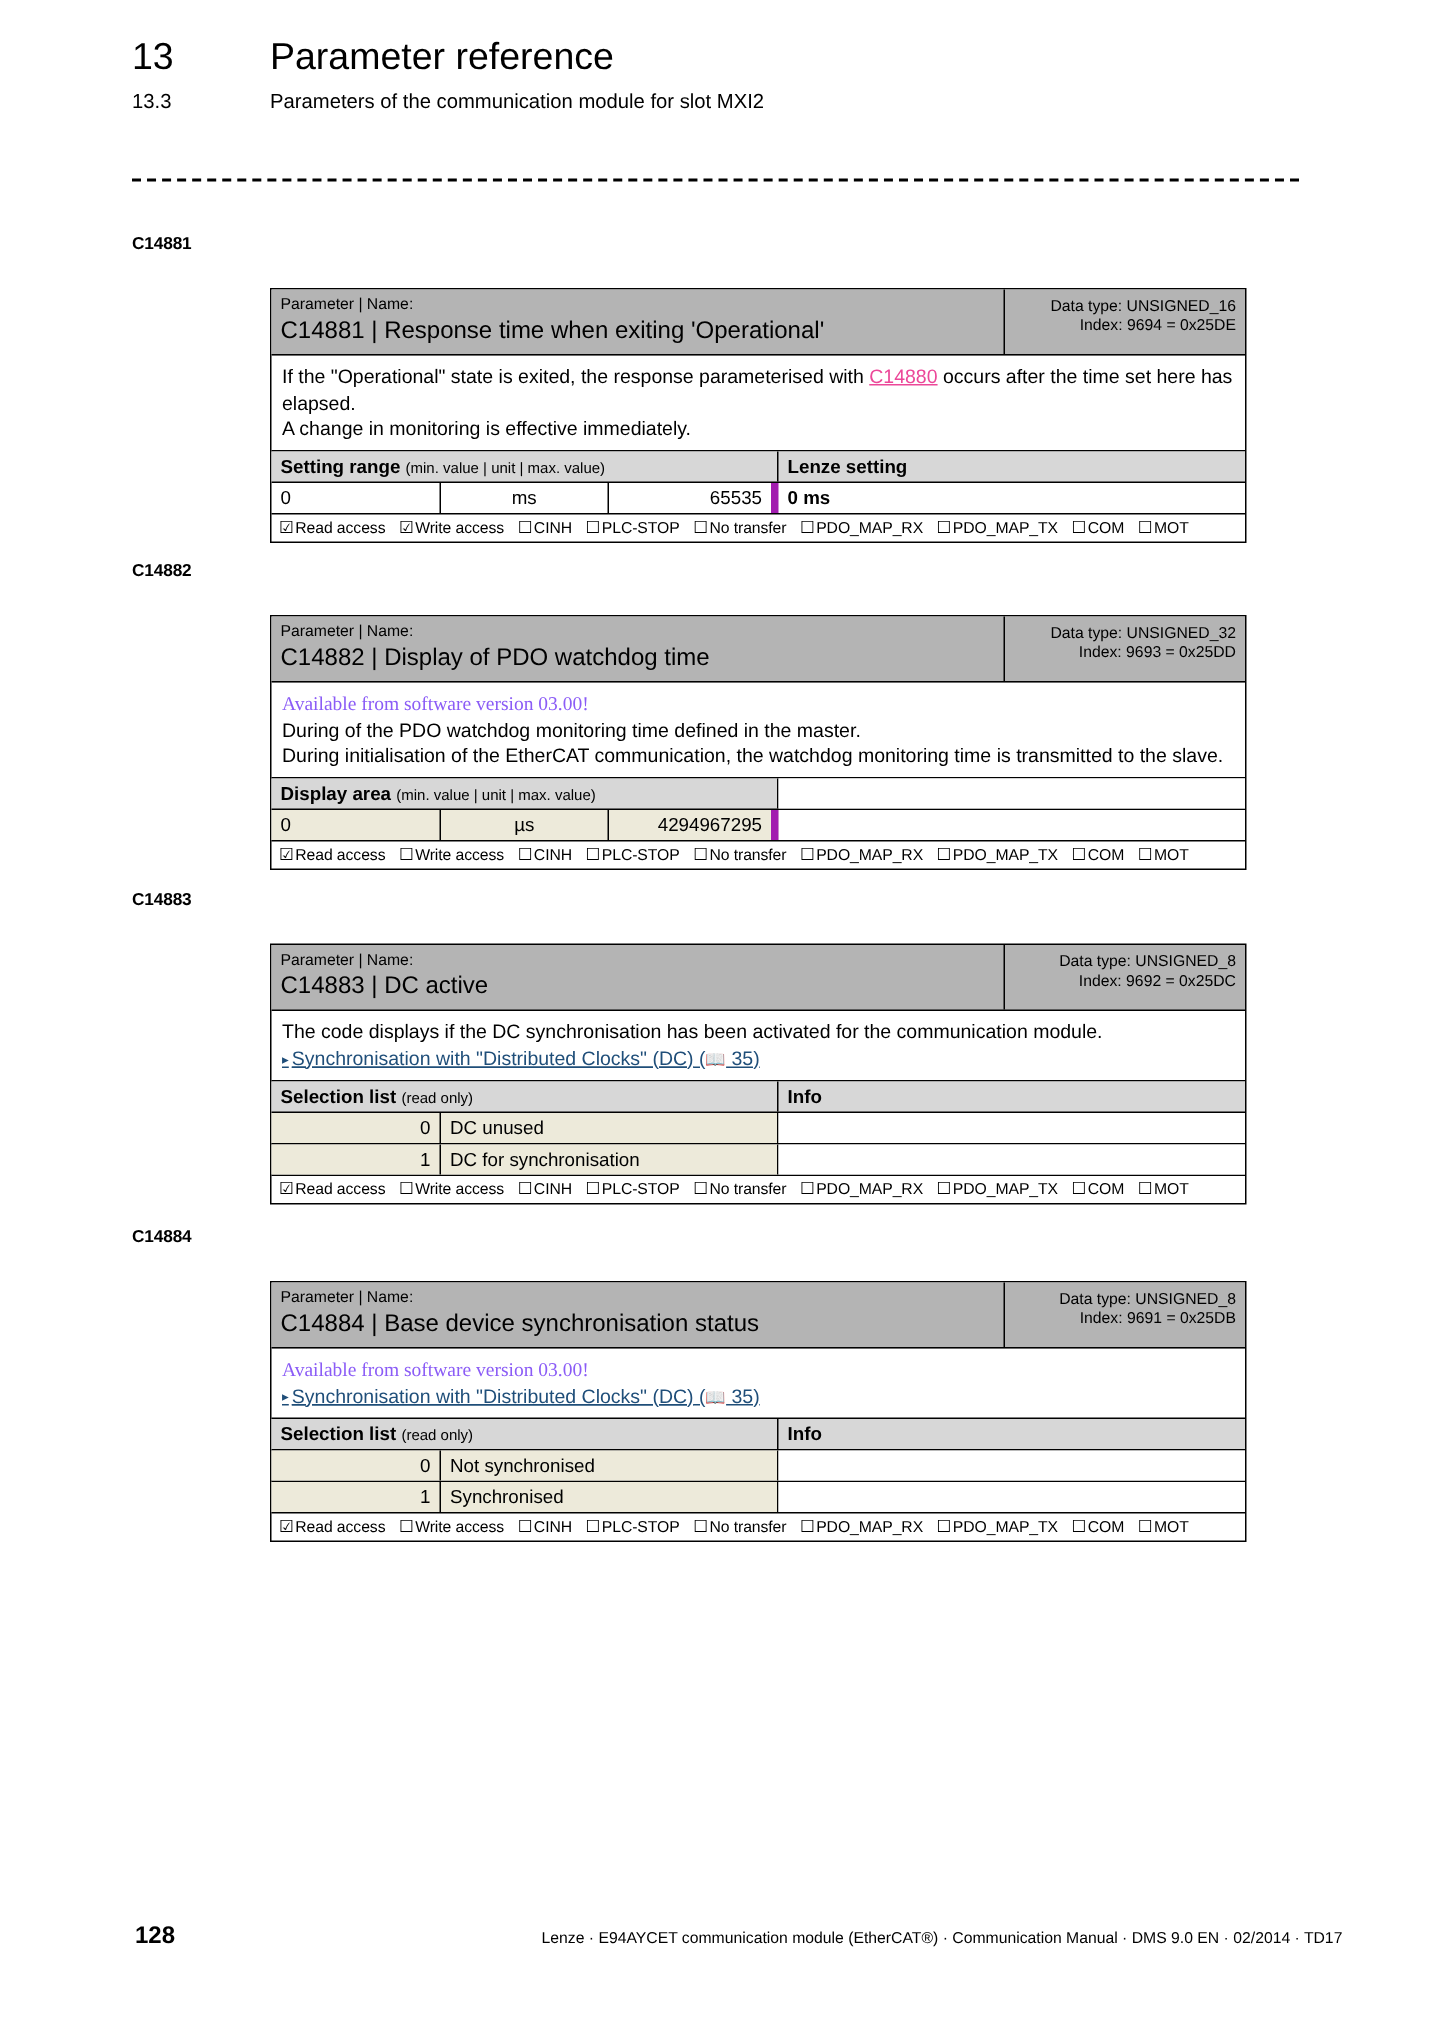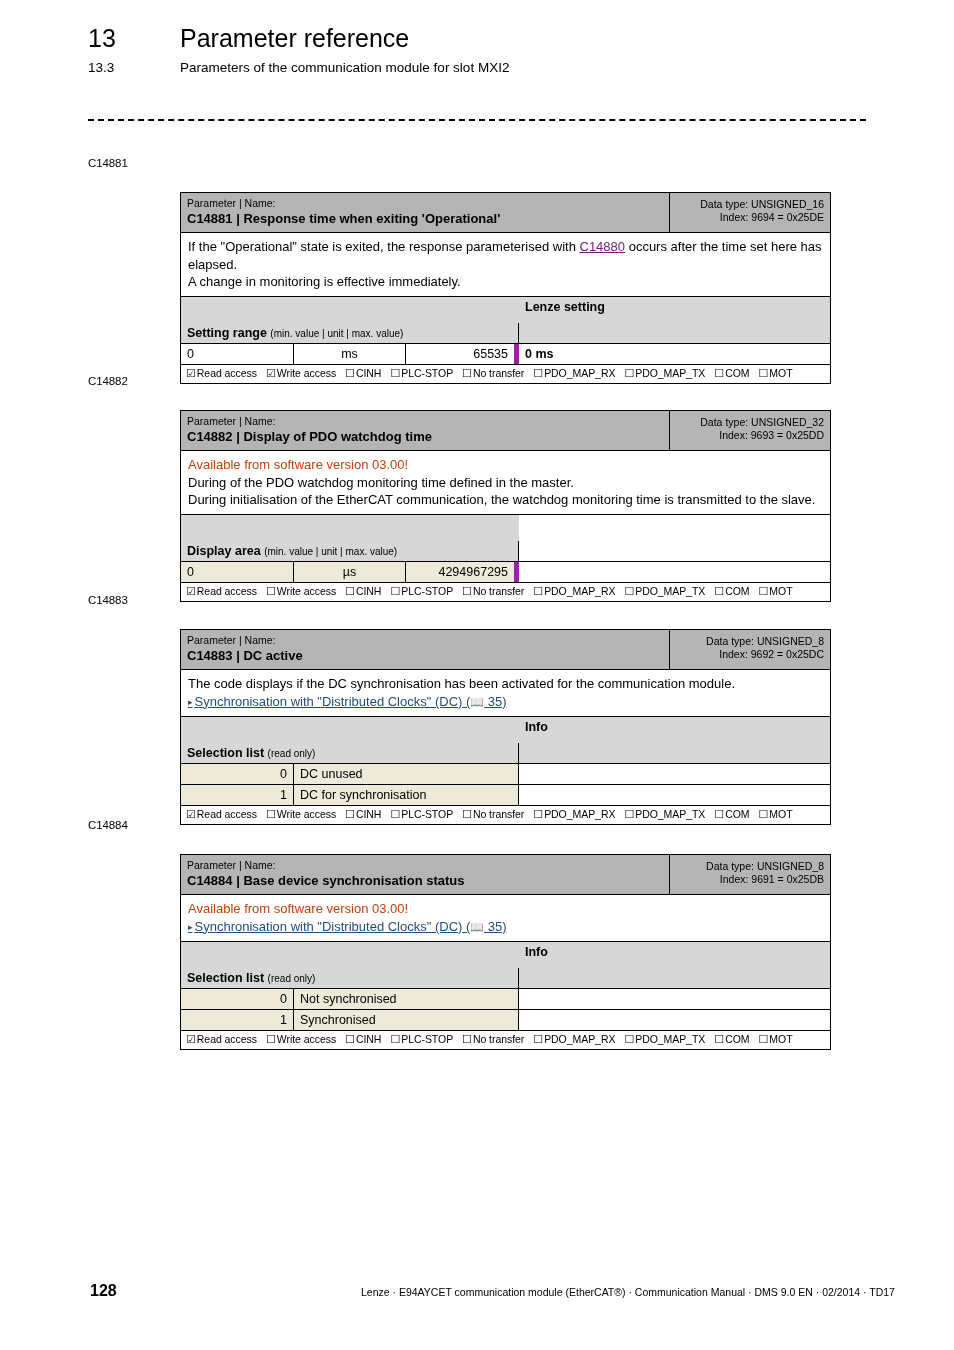--- a/index.html
+++ b/index.html
@@ -69,21 +69,21 @@
     width: 778px;
     height: 0;
     border-top: 2px dashed #000;
   }
 
   
   .seclabel {
     position: absolute;
     left: 88px;
     font-size: 11.5px;
-    font-weight: normal;
+    font-weight: bold;
     letter-spacing: -0.1px;
   }
 
   
   .ptable {
     position: absolute;
     left: 180px;
     width: 651px;
     box-sizing: border-box;
     border: 1px solid #000;
@@ -108,43 +108,44 @@
     padding: 5px 6px 5px 6px;
     text-align: right;
     line-height: 1.25;
   }
   .p-kicker {
     font-size: 10.5px;
     font-weight: 400;
     line-height: 1.2;
   }
   .p-name {
-    font-size: 13px;
-    font-weight: bold;
+    font-size: 16px;
+    font-weight: normal;
     line-height: 1.3;
     margin-top: 1px;
   }
   .p-dtype, .p-index {
     font-size: 10.5px;
     white-space: nowrap;
   }
 
   
   .p-desc {
     padding: 5px 7px 6px 7px;
     border-bottom: 1px solid #000;
     font-size: 13px;
     line-height: 1.32;
   }
   .p-desc p { margin: 0; }
   .note-blue {
-    color: #c2410c;
+    color: #8b5cf6;
+    font-family: Liberation Serif, serif;
   }
   .xref {
-    color: #701a75;
+    color: #ec4899;
     text-decoration: underline;
   }
   .bullet-link {
     color: #1f4e79;
     display: block;
     white-space: nowrap;
   }
   .bullet-link .tri {
     color: #1f4e79;
     font-size: 9px;
@@ -165,21 +166,20 @@
     display: flex;
     background: #d7d7d7;
     border-bottom: 1px solid #000;
     font-size: 12.5px;
   }
   .p-rowhead .c-a {
     flex: 0 0 338px;
     padding: 3px 6px 3px 6px;
     border-right: 1px solid #000;
     box-sizing: border-box;
-    margin-top: 26px;
   }
   .p-rowhead .c-b {
     flex: 1 1 auto;
     padding: 3px 22px 3px 6px;
     box-sizing: border-box;
   }
   .rh-strong { font-weight: bold; font-size: 12.5px; }
   .rh-small { font-weight: normal; font-size: 10px; }
 
   

